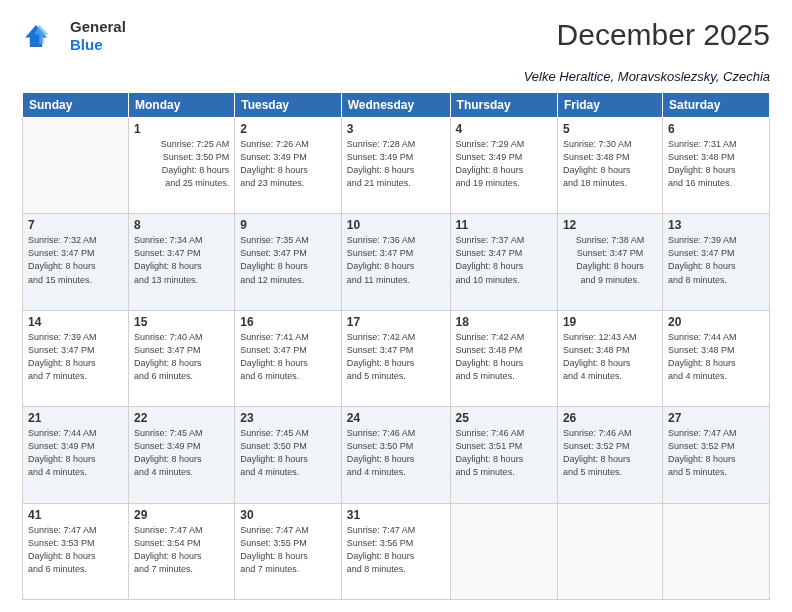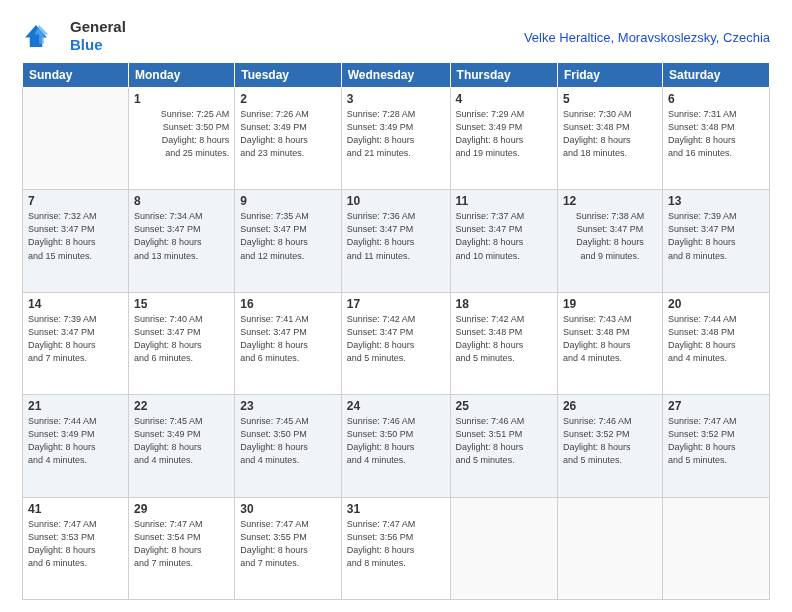--- a/index.html
+++ b/index.html
@@ -43,22 +43,23 @@
       text-align: right;
     }
     .month-title {
       font-size: 30px;
       font-weight: 300;
       color: #333;
       line-height: 1.1;
     }
     .location {
       font-size: 13px;
-      color: #1d4ed8;
-      margin-top: 12px;
+      color: #0f172a;
+      margin-top: 18px;
+      font-style: italic;
     }
     .calendar {
       width: 100%;
       border-collapse: collapse;
       flex: 1;
     }
     .calendar thead tr th {
       background-color: #2e6db4;
       color: #fff;
       font-size: 12px;
@@ -104,20 +105,21 @@
       <svg class="logo-icon" viewBox="0 0 36 36">
         <polygon points="18,4 32,20 26,20 26,32 10,32 10,20 4,20" fill="#1a75d2"></polygon>
         <polygon points="22,4 34,16 28,16 28,28 22,28 22,16 16,16" fill="#5aabf0" opacity="0.7"></polygon>
       </svg>
       <div class="logo-text">
         <div><span class="general">General</span></div>
         <div><span class="blue">Blue</span></div>
       </div>
     </div>
     <div class="title-block">
+      <div class="month-title">December 2025</div>
       <div class="location">Velke Heraltice, Moravskoslezsky, Czechia</div>
     </div>
   </div>
 
   <table class="calendar">
     <thead>
       <tr>
       <th>Sunday</th>
           <th>Monday</th>
           <th>Tuesday</th>
@@ -255,21 +257,21 @@
           </td>
           <td>
             <span class="day-number">18</span>
             <div class="day-info" style="white-space: pre-line;">Sunrise: 7:42 AM
 Sunset: 3:48 PM
 Daylight: 8 hours
 and 5 minutes.</div>
           </td>
           <td>
             <span class="day-number">19</span>
-            <div class="day-info" style="white-space: pre-line;">Sunrise: 7:43 AM
+            <div class="day-info" style="white-space: pre-line;">Sunrise: 12:43 AM
 Sunset: 3:48 PM
 Daylight: 8 hours
 and 4 minutes.</div>
           </td>
           <td>
             <span class="day-number">20</span>
             <div class="day-info" style="white-space: pre-line;">Sunrise: 7:44 AM
 Sunset: 3:48 PM
 Daylight: 8 hours
 and 4 minutes.</div>

